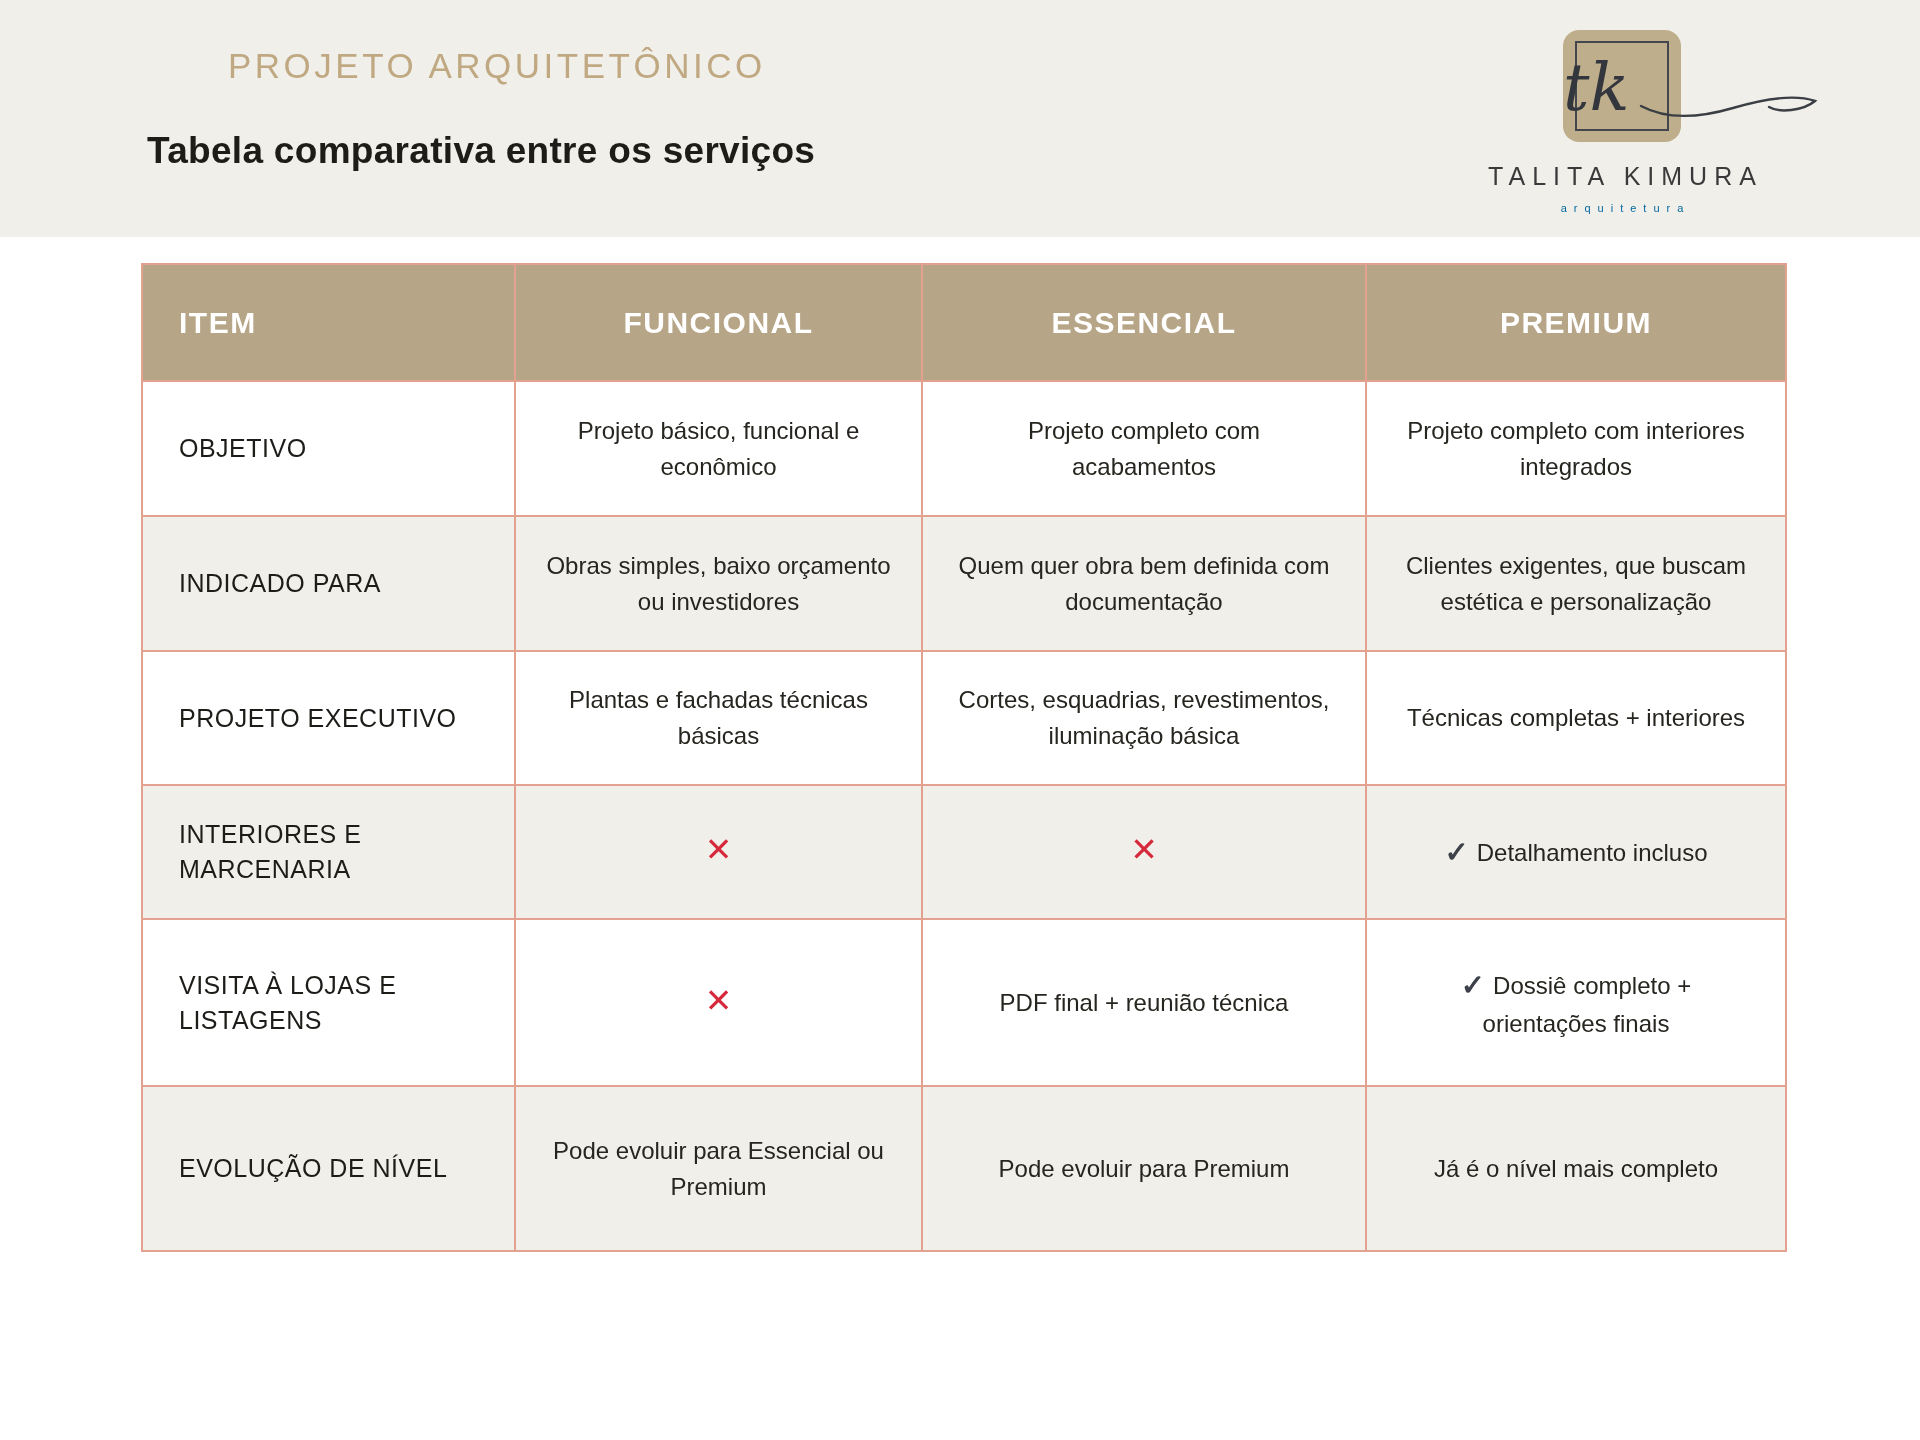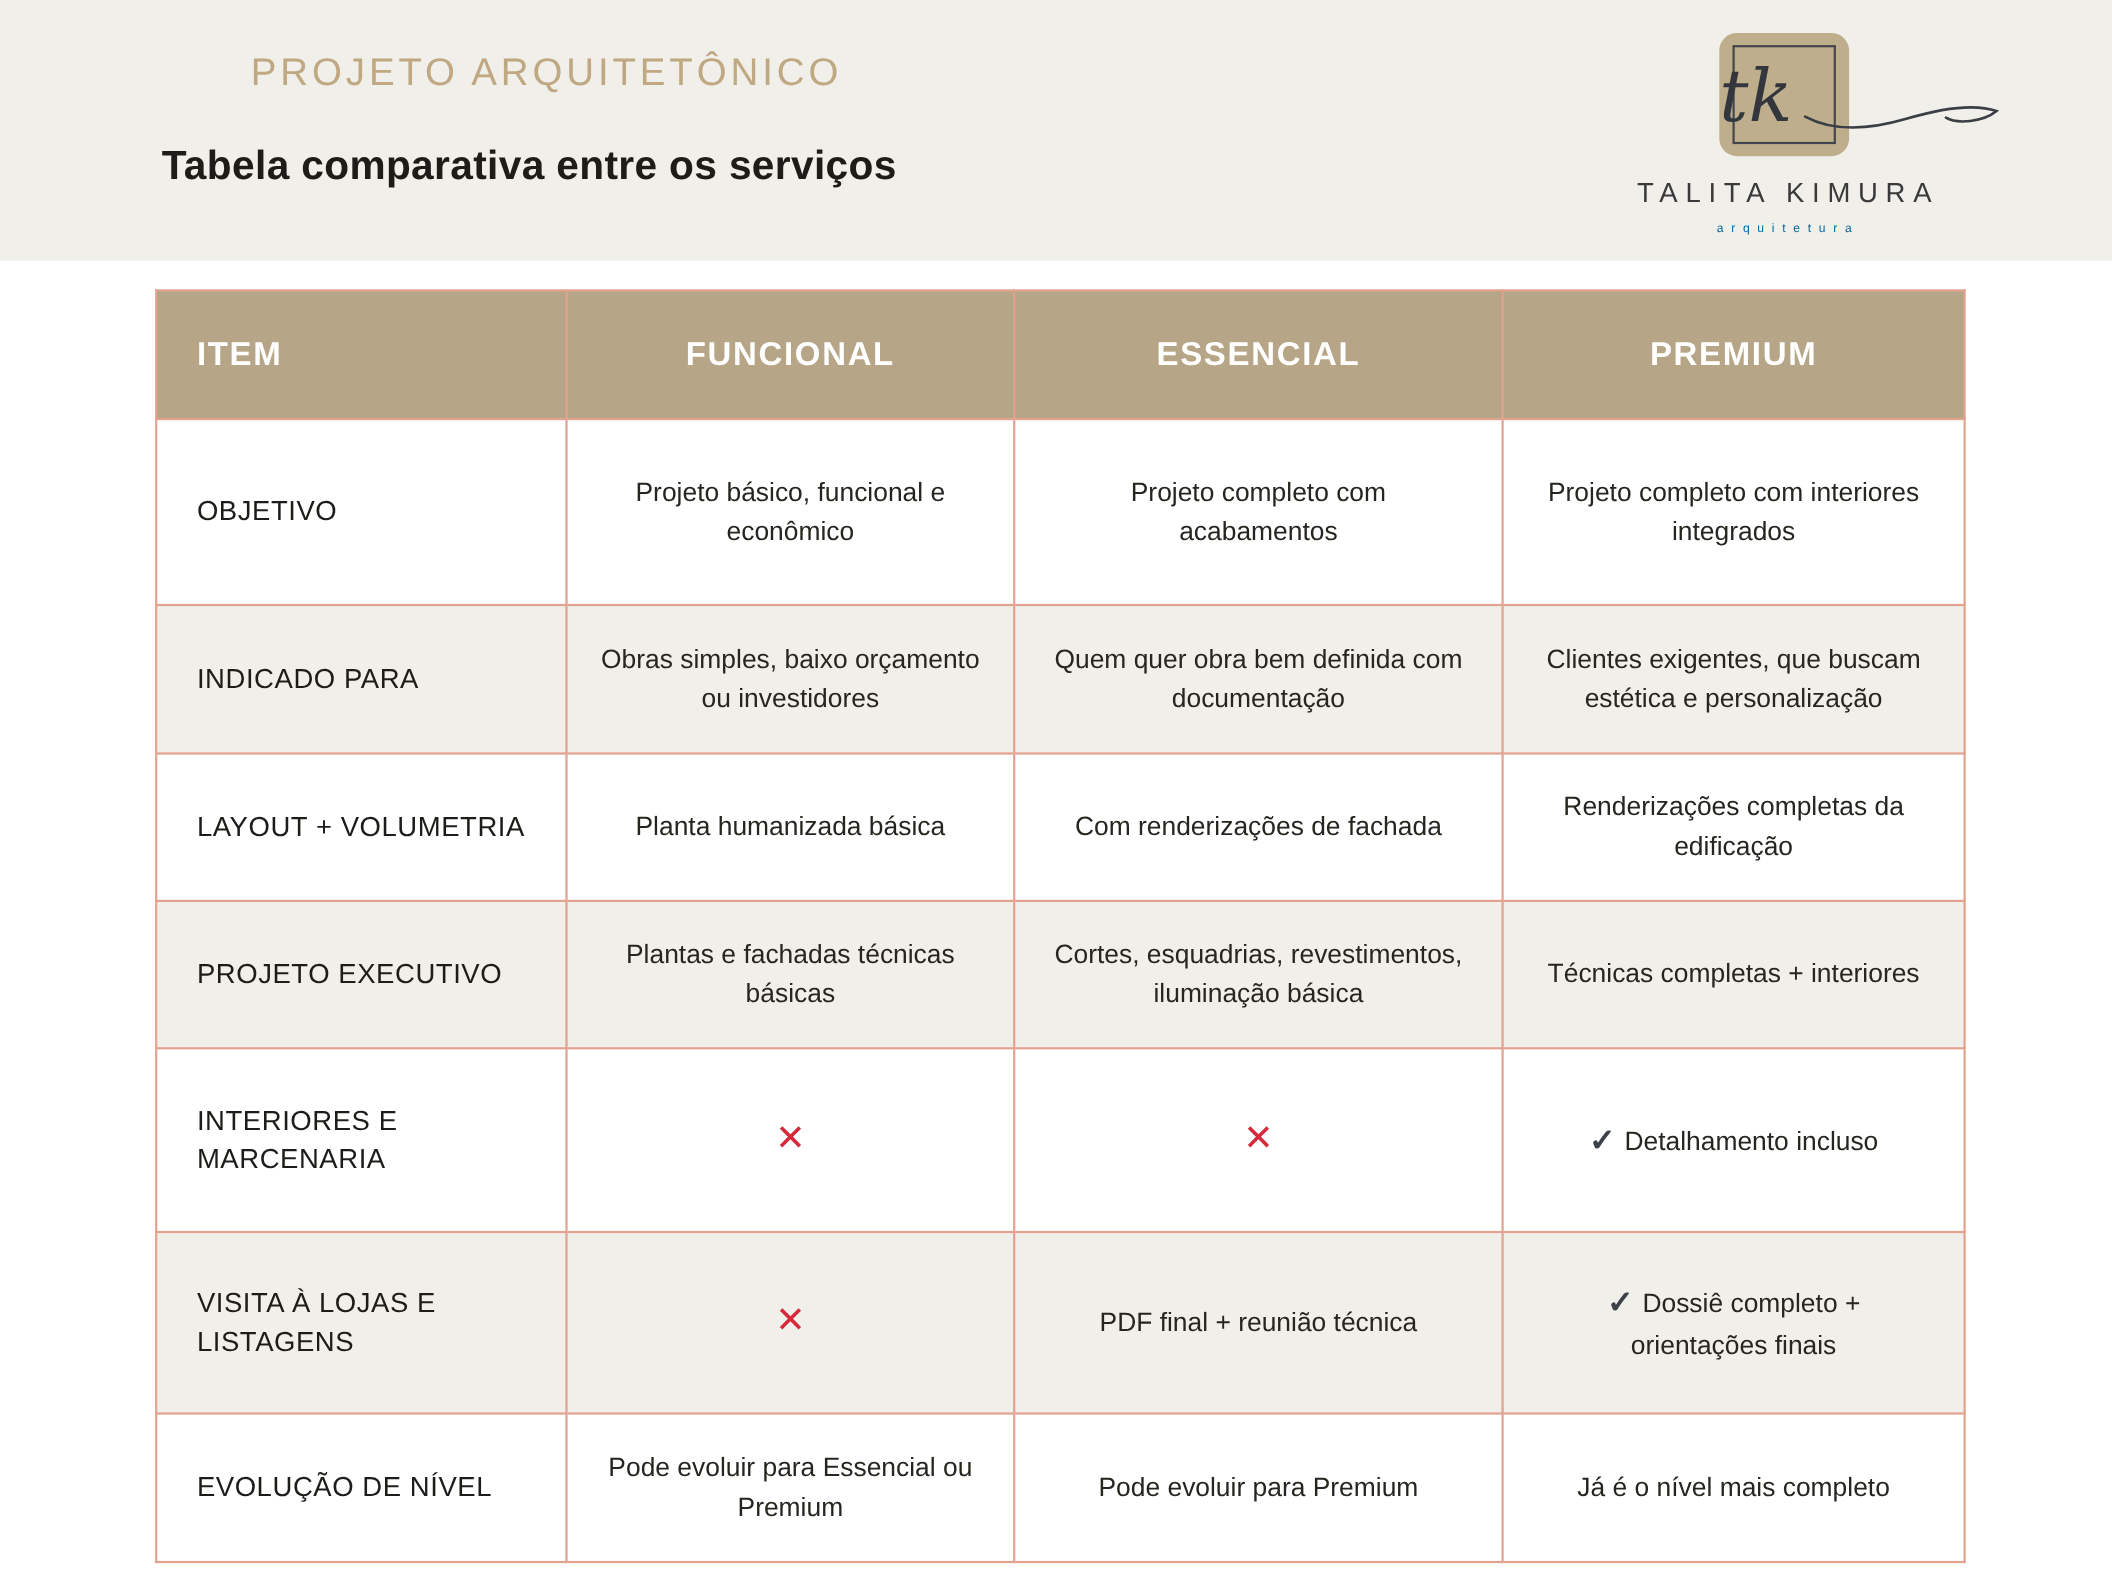--- a/index.html
+++ b/index.html
@@ -68,21 +68,21 @@
     vertical-align:middle;
   }
   .compare thead tr{height:117px}
   .compare thead th{
     background:var(--table-header-bg,#b6a586);
     color:var(--table-header-text,#ffffff);
     font-size:30px;font-weight:700;letter-spacing:1.5px;
     text-align:center;
   }
   .compare thead th.item-col{text-align:left;padding-left:36px;}
-  .compare tbody tr:nth-child(1){height:169px}
+  .compare tbody tr:nth-child(1){height:135px}
   .compare tbody tr:nth-child(2){height:135px}
   .compare tbody tr:nth-child(3){height:134px}
   .compare tbody tr:nth-child(4){height:134px}
   .compare tbody tr:nth-child(5){height:167px}
   .compare tbody tr:nth-child(6){height:165px}
   .compare tbody tr:nth-child(7){height:135px}
   .compare tbody td{background:#ffffff;}
   .compare tbody tr:nth-child(even) td{background:var(--row-alt-bg,#f1efe9);}
   .compare td.row-label{
     text-align:left;padding:10px 20px 10px 36px;
@@ -144,26 +144,20 @@
       <td class="data-cell"><span>Projeto completo com acabamentos</span></td>
       <td class="data-cell"><span>Projeto completo com interiores integrados</span></td>
     </tr>
     <tr>
       <td class="row-label">INDICADO PARA</td>
       <td class="data-cell"><span>Obras simples, baixo orçamento ou investidores</span></td>
       <td class="data-cell"><span>Quem quer obra bem definida com documentação</span></td>
       <td class="data-cell"><span>Clientes exigentes, que buscam estética e personalização</span></td>
     </tr>
     <tr>
-      <td class="row-label">LAYOUT + VOLUMETRIA</td>
-      <td class="data-cell"><span>Planta humanizada básica</span></td>
-      <td class="data-cell"><span>Com renderizações de fachada</span></td>
-      <td class="data-cell"><span>Renderizações completas da edificação</span></td>
-    </tr>
-    <tr>
       <td class="row-label">PROJETO EXECUTIVO</td>
       <td class="data-cell"><span>Plantas e fachadas técnicas básicas</span></td>
       <td class="data-cell"><span>Cortes, esquadrias, revestimentos, iluminação básica</span></td>
       <td class="data-cell"><span>Técnicas completas + interiores</span></td>
     </tr>
     <tr>
       <td class="row-label">INTERIORES E MARCENARIA</td>
       <td class="data-cell"><span class="x-mark">✕</span></td>
       <td class="data-cell"><span class="x-mark">✕</span></td>
       <td class="data-cell"><span class="check-mark">✓</span><span>Detalhamento incluso</span></td>

